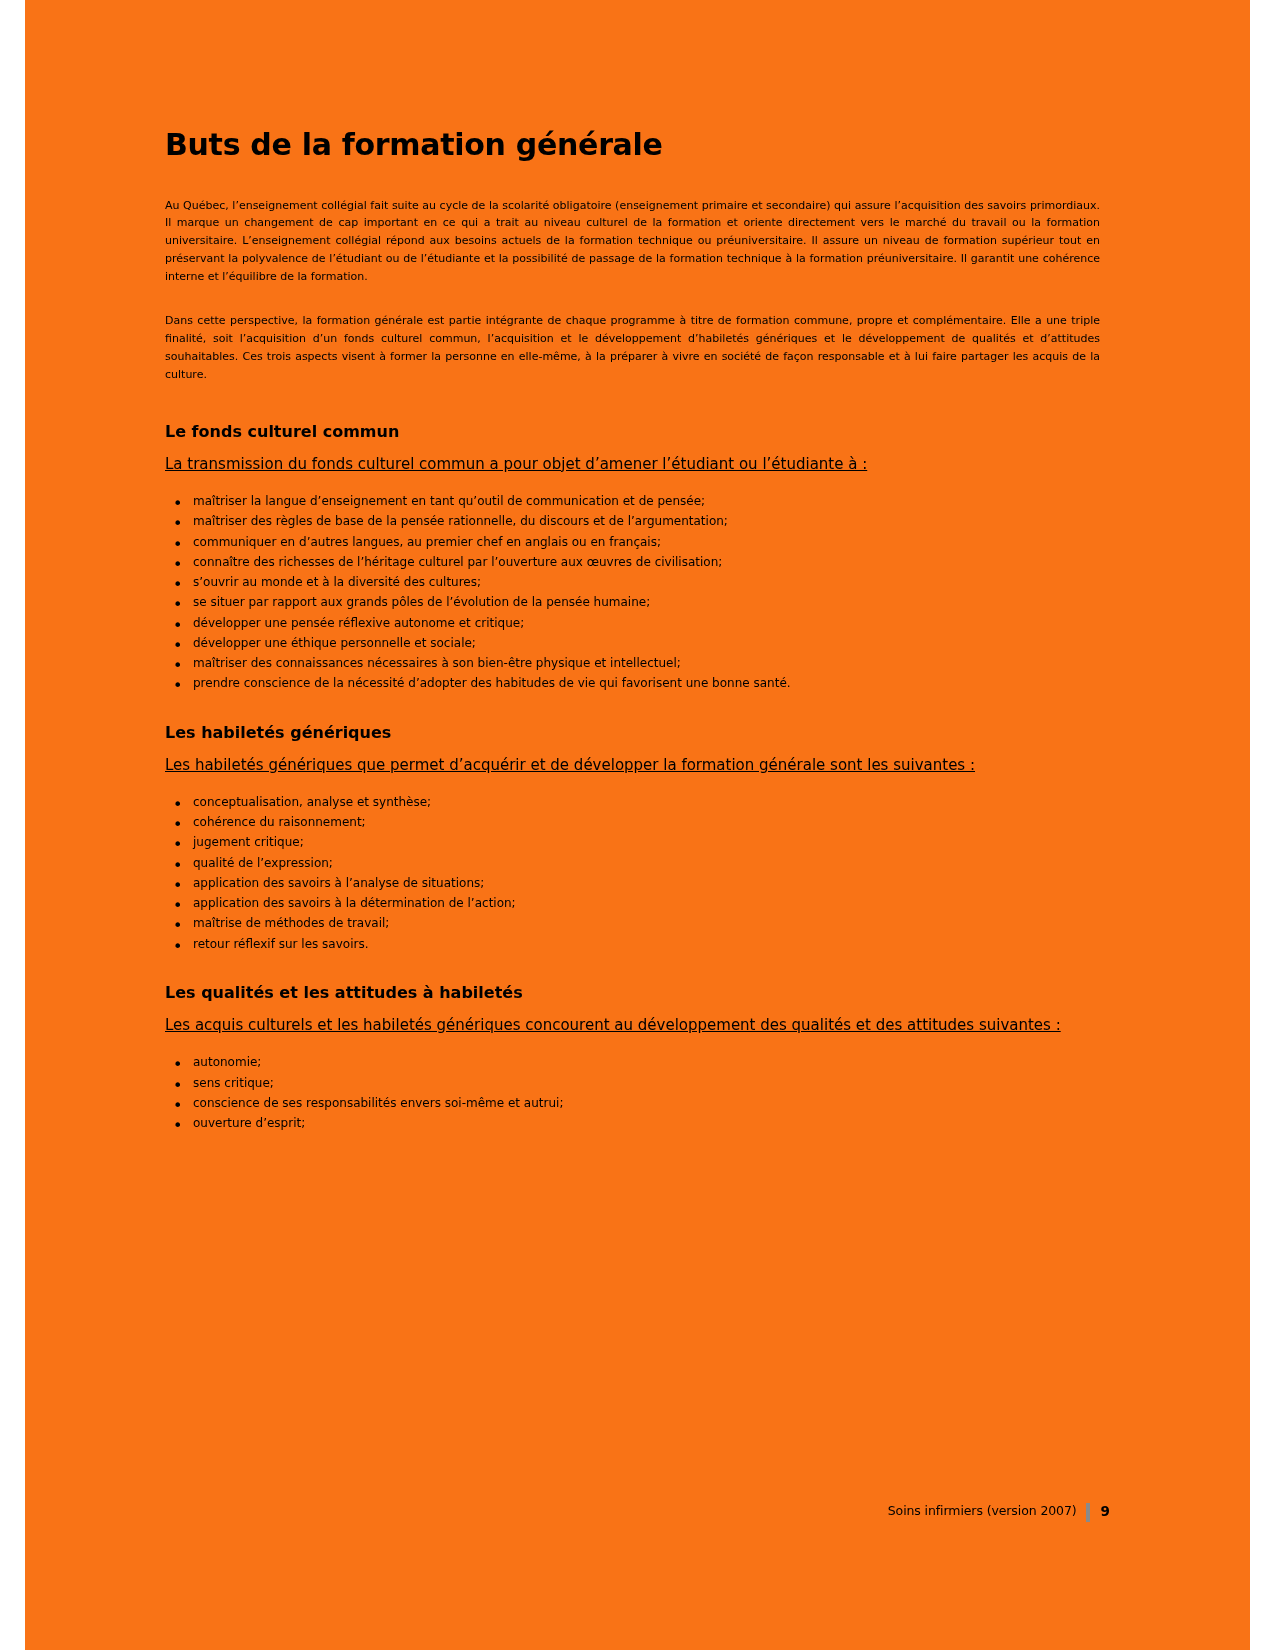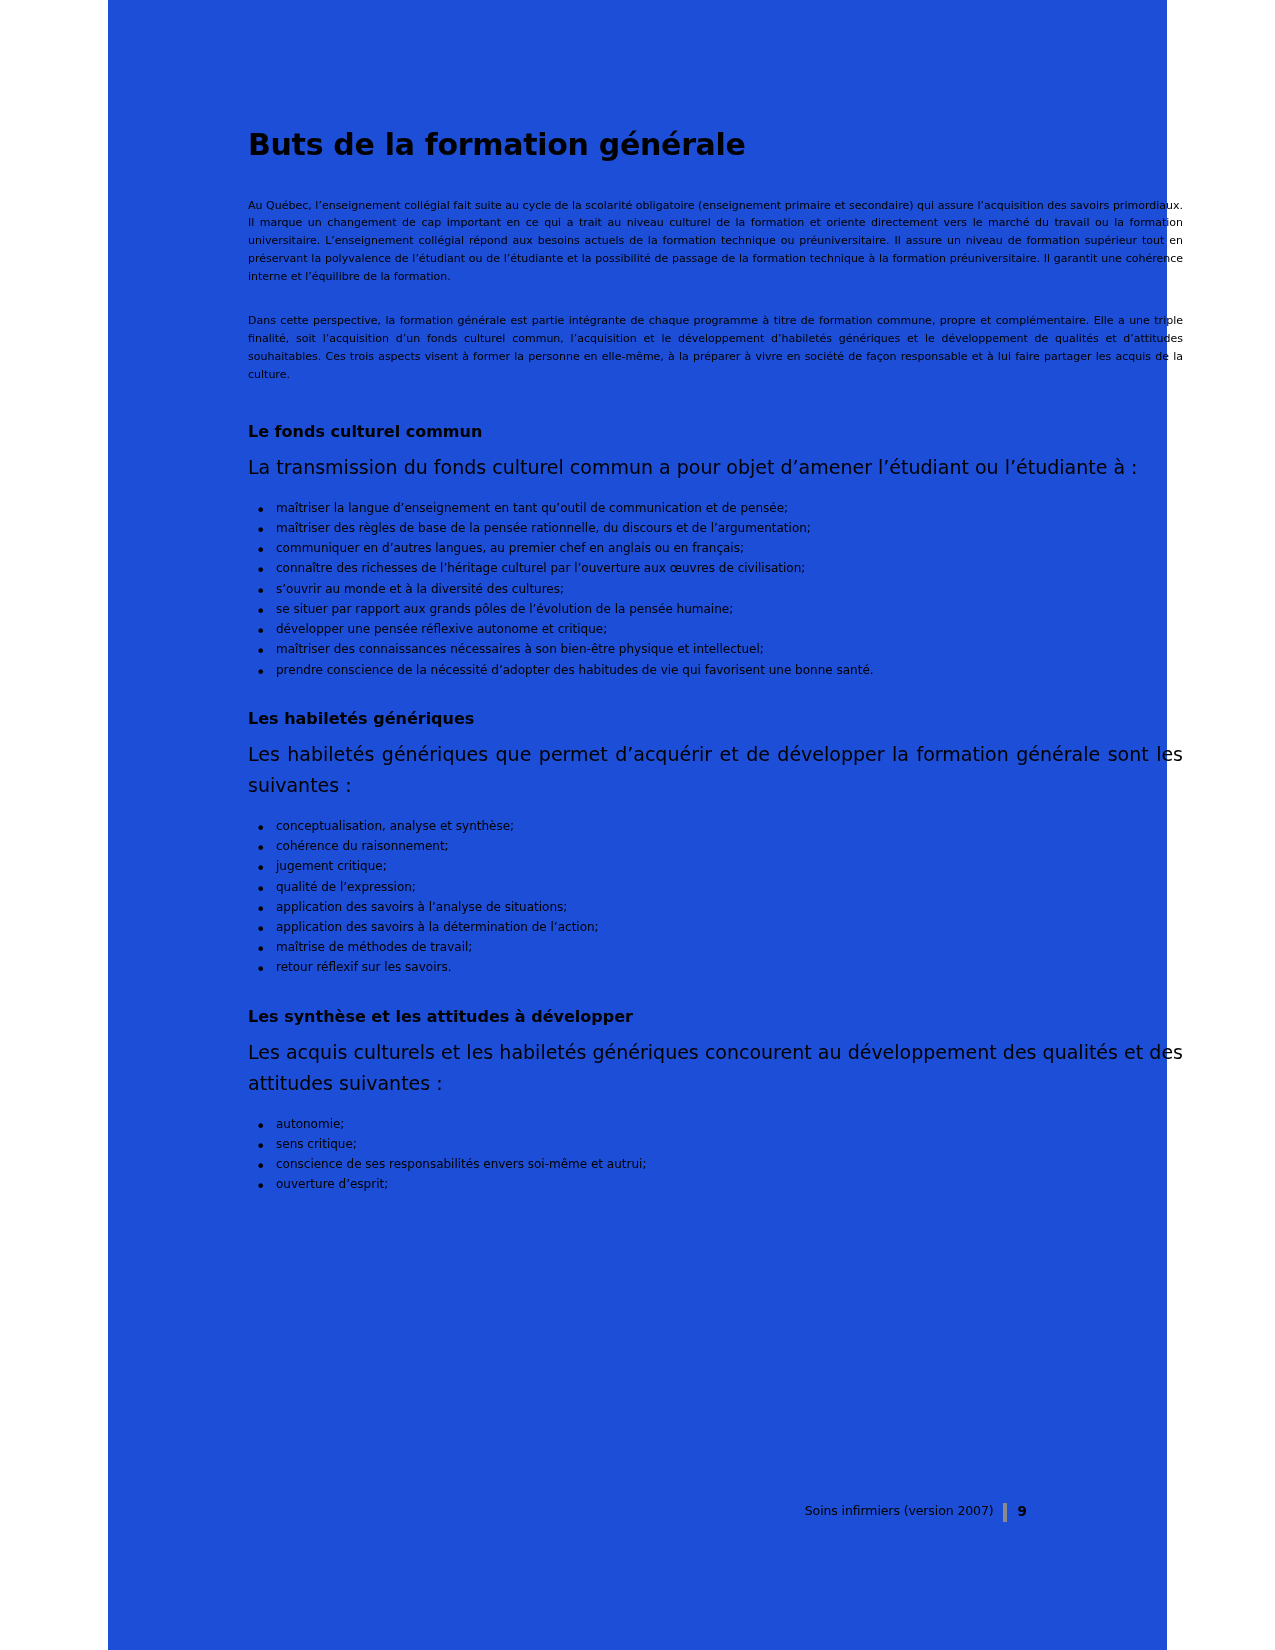--- a/index.html
+++ b/index.html
@@ -2,24 +2,24 @@
 <html lang="fr"><head>
 <meta charset="utf-8">
 <style>
   html, body {
     margin: 0;
     padding: 0;
     background: #ffffff;
   }
   .page {
     position: relative;
-    width: 1059px;
+    width: 1225px;
     height: 1650px;
     margin: 0 auto;
-    background: #1d4ed8;
+    background: #f97316;
     font-family: "DejaVu Sans", sans-serif;
     color: #000000;
     box-sizing: border-box;
   }
   .content {
     position: absolute;
     left: 140px;
     top: 128px;
     width: 935px;
   }
@@ -37,24 +37,25 @@
     text-align: justify;
     margin: 0 0 26px 0;
   }
   h2.sub {
     font-size: 16px;
     font-weight: bold;
     margin: 0 0 8px 0;
     line-height: 1.5;
   }
   p.lead {
-    font-size: 19px;
+    font-size: 15px;
     line-height: 1.63;
     text-align: justify;
     margin: 0 0 16px 0;
+    text-decoration: underline;
   }
   ul.bullets {
     list-style: none;
     margin: 0 0 28px 0;
     padding: 0;
   }
   ul.bullets li {
     position: relative;
     font-size: 12px;
     line-height: 1.52;
@@ -110,38 +111,39 @@
     <h2 class="sub">Le fonds culturel commun</h2>
     <p class="lead">La transmission du fonds culturel commun a pour objet d’amener l’étudiant ou l’étudiante à :</p>
     <ul class="bullets">
       <li>maîtriser la langue d’enseignement en tant qu’outil de communication et de pensée;</li>
       <li>maîtriser des règles de base de la pensée rationnelle, du discours et de l’argumentation;</li>
       <li>communiquer en d’autres langues, au premier chef en anglais ou en français;</li>
       <li>connaître des richesses de l’héritage culturel par l’ouverture aux œuvres de civilisation;</li>
       <li>s’ouvrir au monde et à la diversité des cultures;</li>
       <li>se situer par rapport aux grands pôles de l’évolution de la pensée humaine;</li>
       <li>développer une pensée réflexive autonome et critique;</li>
+      <li>développer une éthique personnelle et sociale;</li>
       <li>maîtriser des connaissances nécessaires à son bien-être physique et intellectuel;</li>
       <li>prendre conscience de la nécessité d’adopter des habitudes de vie qui favorisent une bonne santé.</li>
     </ul>
 
     <h2 class="sub">Les habiletés génériques</h2>
     <p class="lead">Les habiletés génériques que permet d’acquérir et de développer la formation générale sont les suivantes :</p>
     <ul class="bullets">
       <li>conceptualisation, analyse et synthèse;</li>
       <li>cohérence du raisonnement;</li>
       <li>jugement critique;</li>
       <li>qualité de l’expression;</li>
       <li>application des savoirs à l’analyse de situations;</li>
       <li>application des savoirs à la détermination de l’action;</li>
       <li>maîtrise de méthodes de travail;</li>
       <li>retour réflexif sur les savoirs.</li>
     </ul>
 
-    <h2 class="sub">Les synthèse et les attitudes à développer</h2>
+    <h2 class="sub">Les qualités et les attitudes à habiletés</h2>
     <p class="lead">Les acquis culturels et les habiletés génériques concourent au développement des qualités et des attitudes suivantes :</p>
     <ul class="bullets">
       <li>autonomie;</li>
       <li>sens critique;</li>
       <li>conscience de ses responsabilités envers soi-même et autrui;</li>
       <li>ouverture d’esprit;</li>
     </ul>
 
   </div>
 

